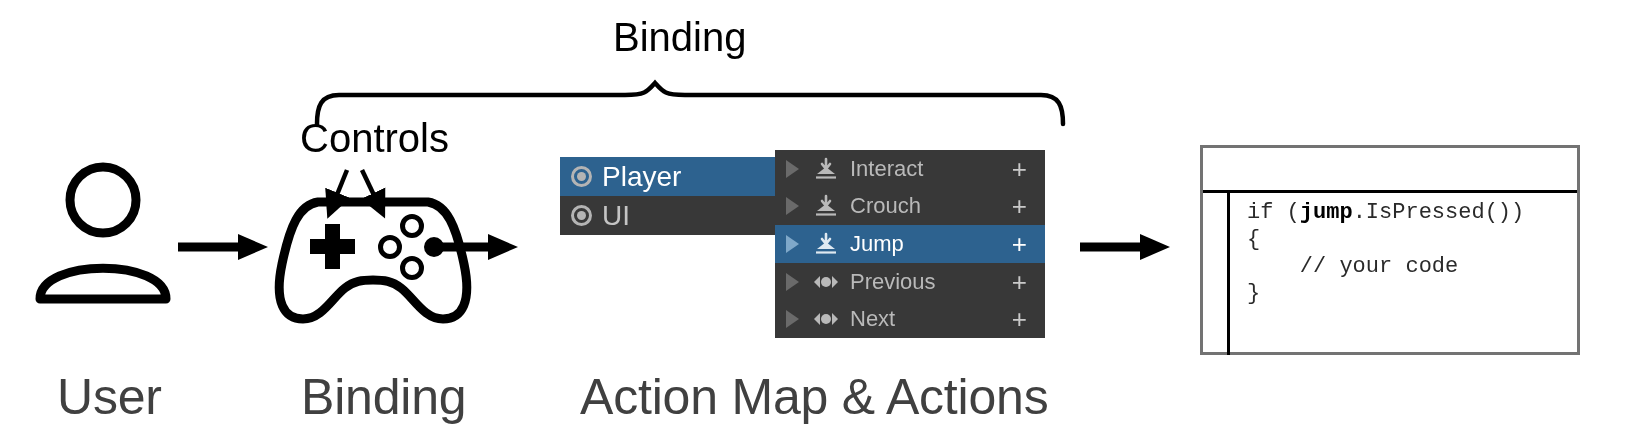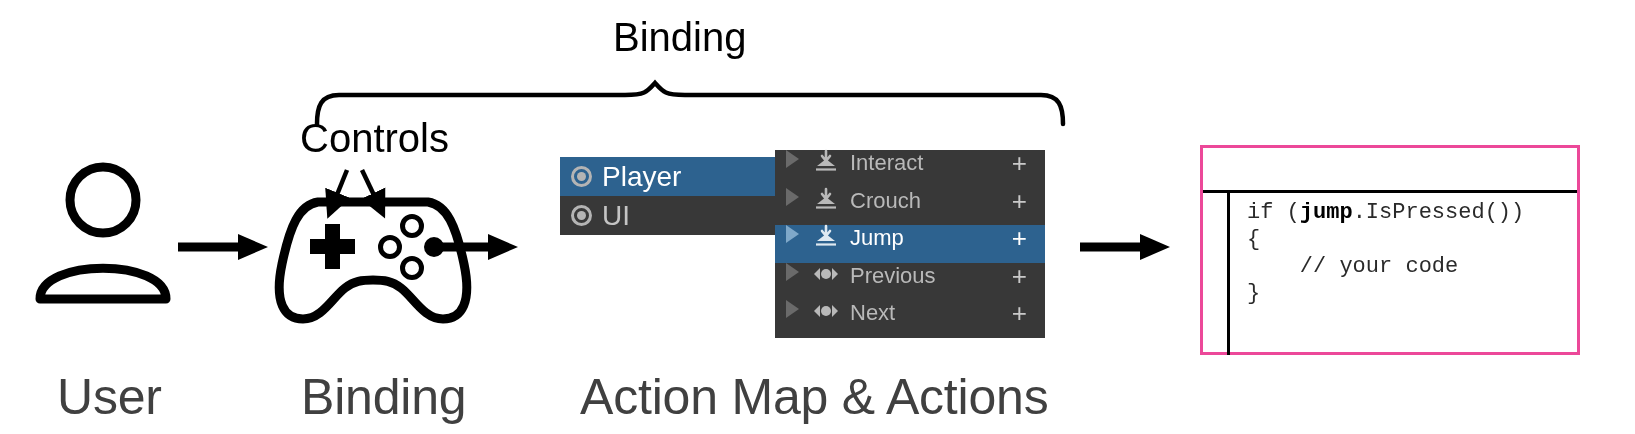--- a/index.html
+++ b/index.html
@@ -66,21 +66,21 @@
   }
 
   
   .panel-actions{
     position:absolute;
     left:775px;top:150px;
     width:270px;
     background:#383838;
   }
   .act-row{
-    display:flex;align-items:flex-start;
+    display:flex;align-items:center;
     height:37.6px;
     box-sizing:border-box;
     color:#b9b9b9;
     font-size:22px;
     position:relative;
   }
   .act-row.selected{background:#2d628f;color:#ffffff;}
   .fold{
     width:0;height:0;flex:0 0 auto;
     margin-left:11px;margin-right:14px;
@@ -101,21 +101,21 @@
     line-height:1;
     color:#c9c9c9;
   }
   .act-row.selected .plus{color:#ffffff;}
 
   
   .codewin{
     position:absolute;
     left:1200px;top:145px;
     width:380px;height:210px;
-    border:3px solid #ec4899;
+    border:3px solid #737373;
     box-sizing:border-box;
     background:#fff;
   }
   .codewin-title{
     height:45px;
     border-bottom:3px solid #000;
     box-sizing:border-box;
   }
   .codewin-body{
     position:relative;

